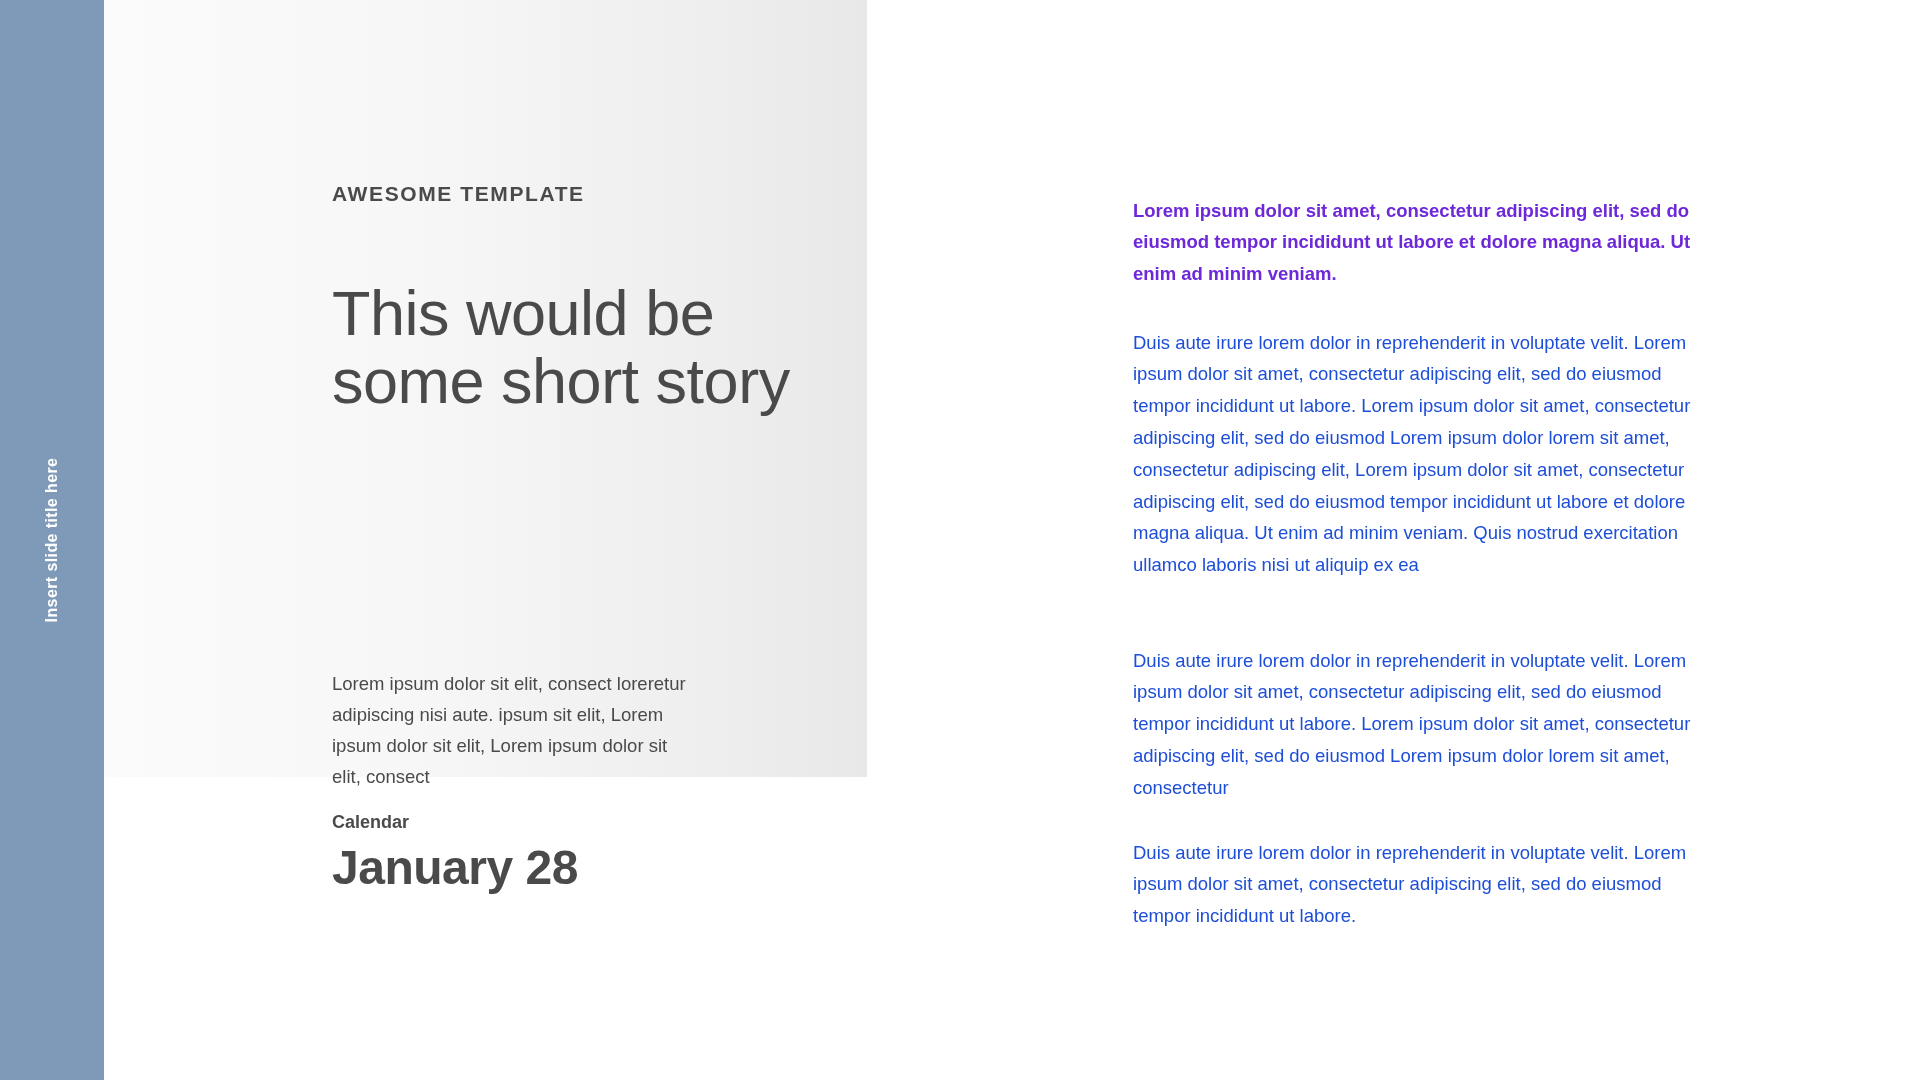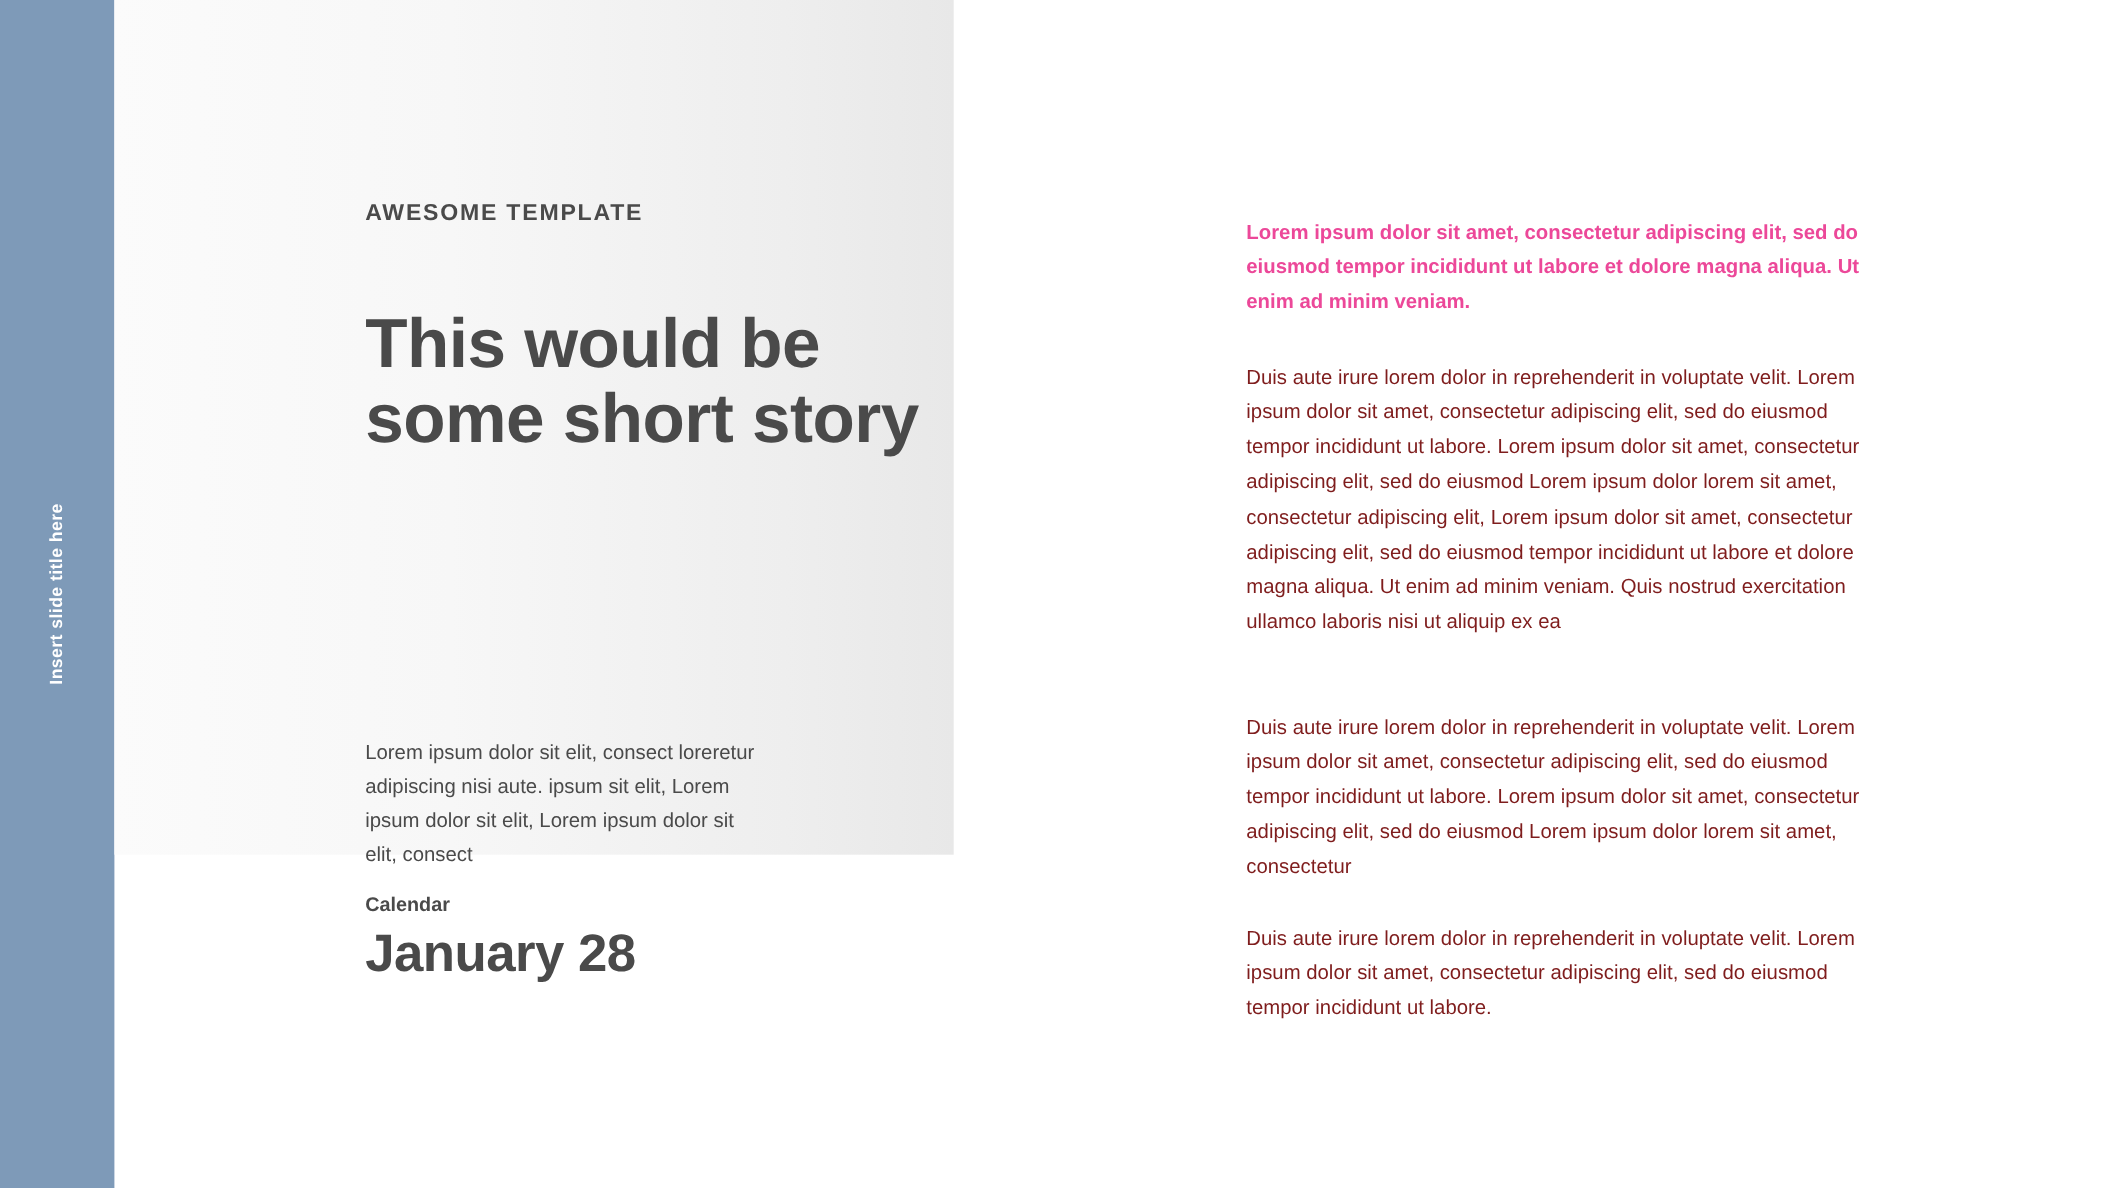--- a/index.html
+++ b/index.html
@@ -69,21 +69,21 @@
     color: #4a4a4a;
   }
 
   .headline {
     position: absolute;
     top: 238px;
     left: 0;
     width: 520px;
     font-size: 63px;
     line-height: 1.07;
-    font-weight: bold;
+    font-weight: normal;
     letter-spacing: -0.5px;
     color: #4a4a4a;
   }
 
   .lead-paragraph {
     position: absolute;
     top: 648px;
     left: 0;
     width: 360px;
     font-size: 18.5px;
@@ -122,30 +122,30 @@
   }
 
   .right-intro {
     position: absolute;
     top: 176px;
     left: 0;
     width: 570px;
     font-size: 18.5px;
     line-height: 1.72;
     font-weight: bold;
-    color: #ec4899;
+    color: #6d28d9;
   }
 
   .right-body {
     position: absolute;
     left: 0;
     width: 560px;
     font-size: 18.5px;
     line-height: 1.72;
-    color: #7f1d1d;
+    color: #1d4ed8;
   }
 
   .right-body.p1 { top: 308px; }
   .right-body.p2 { top: 626px; }
   .right-body.p3 { top: 818px; }
 </style>
 </head>
 <body>
 
 <div class="slide">

